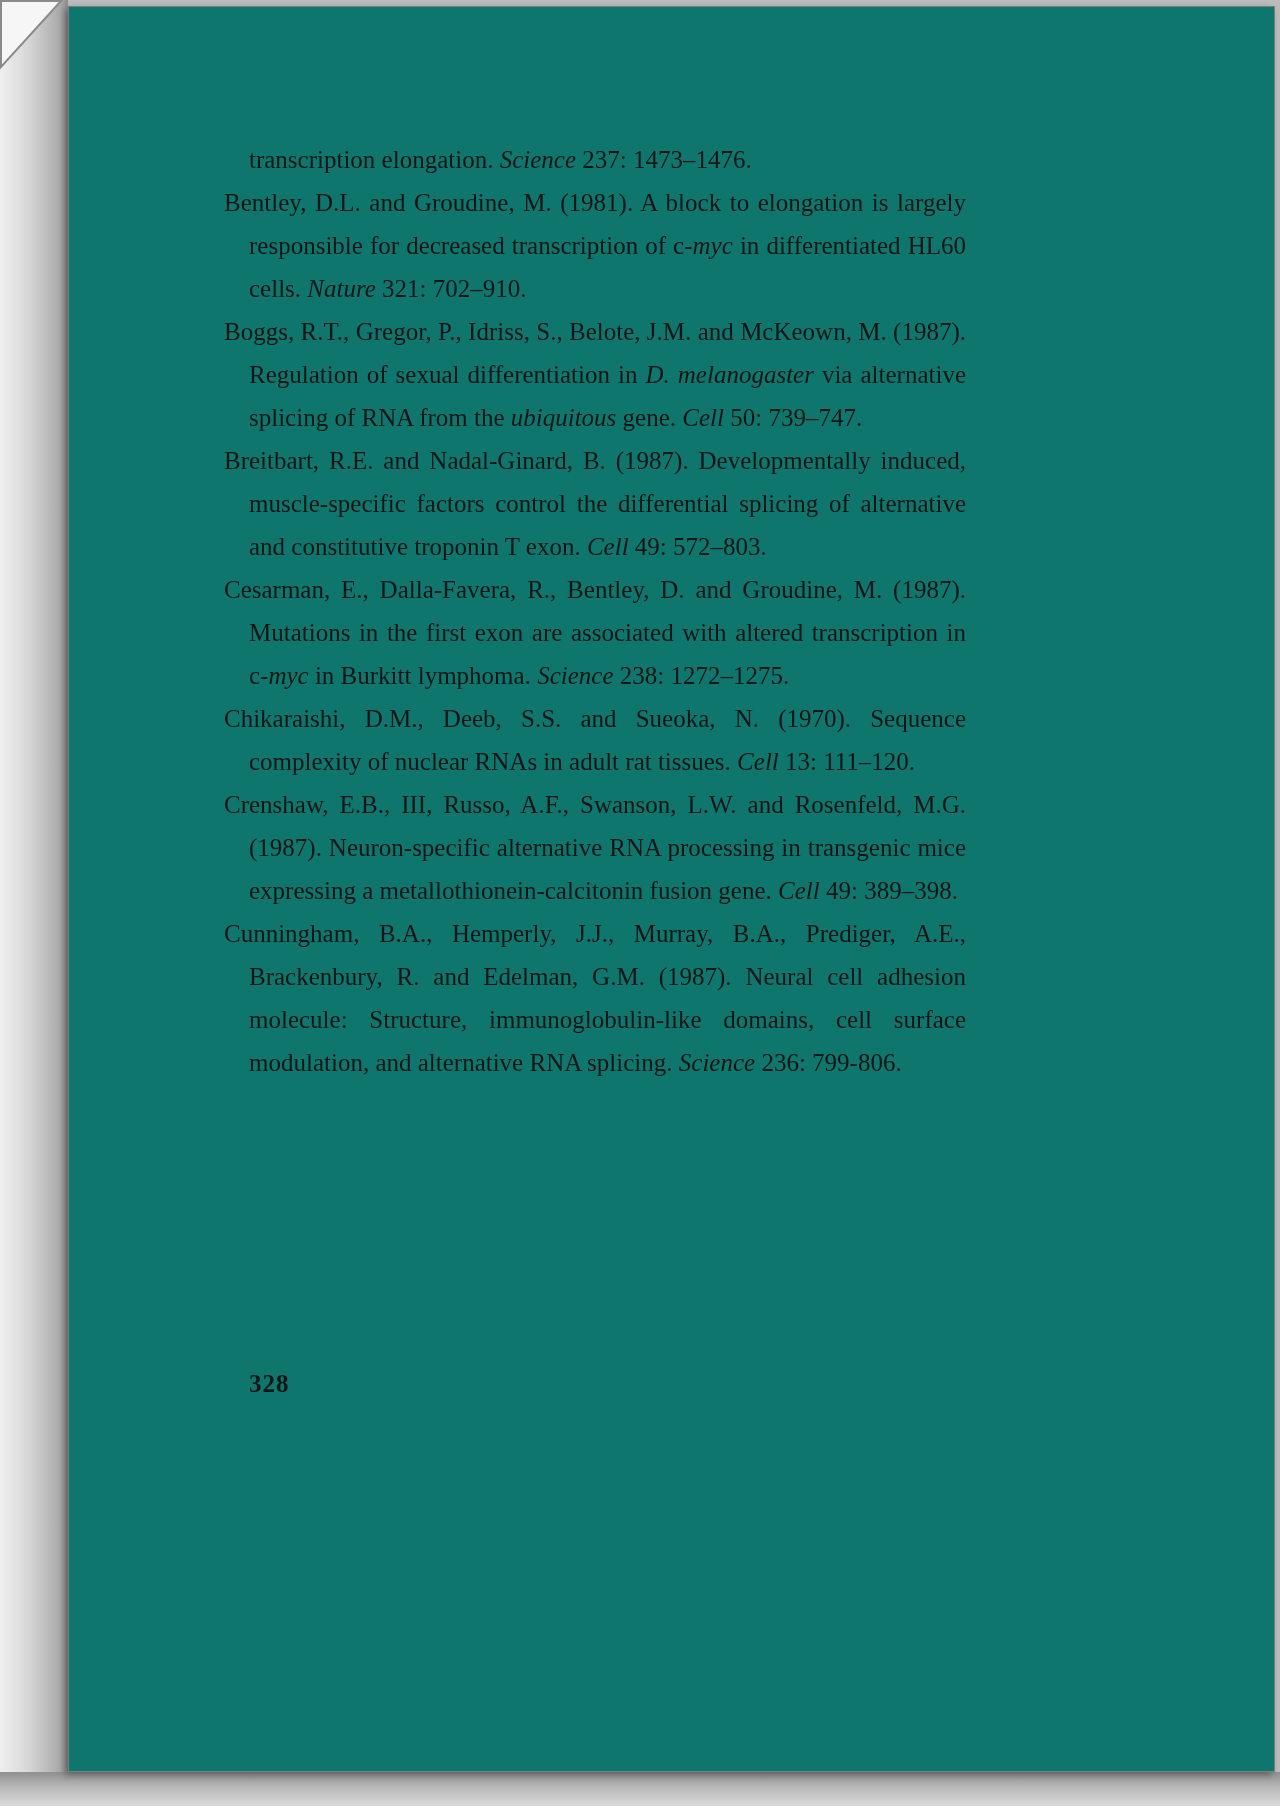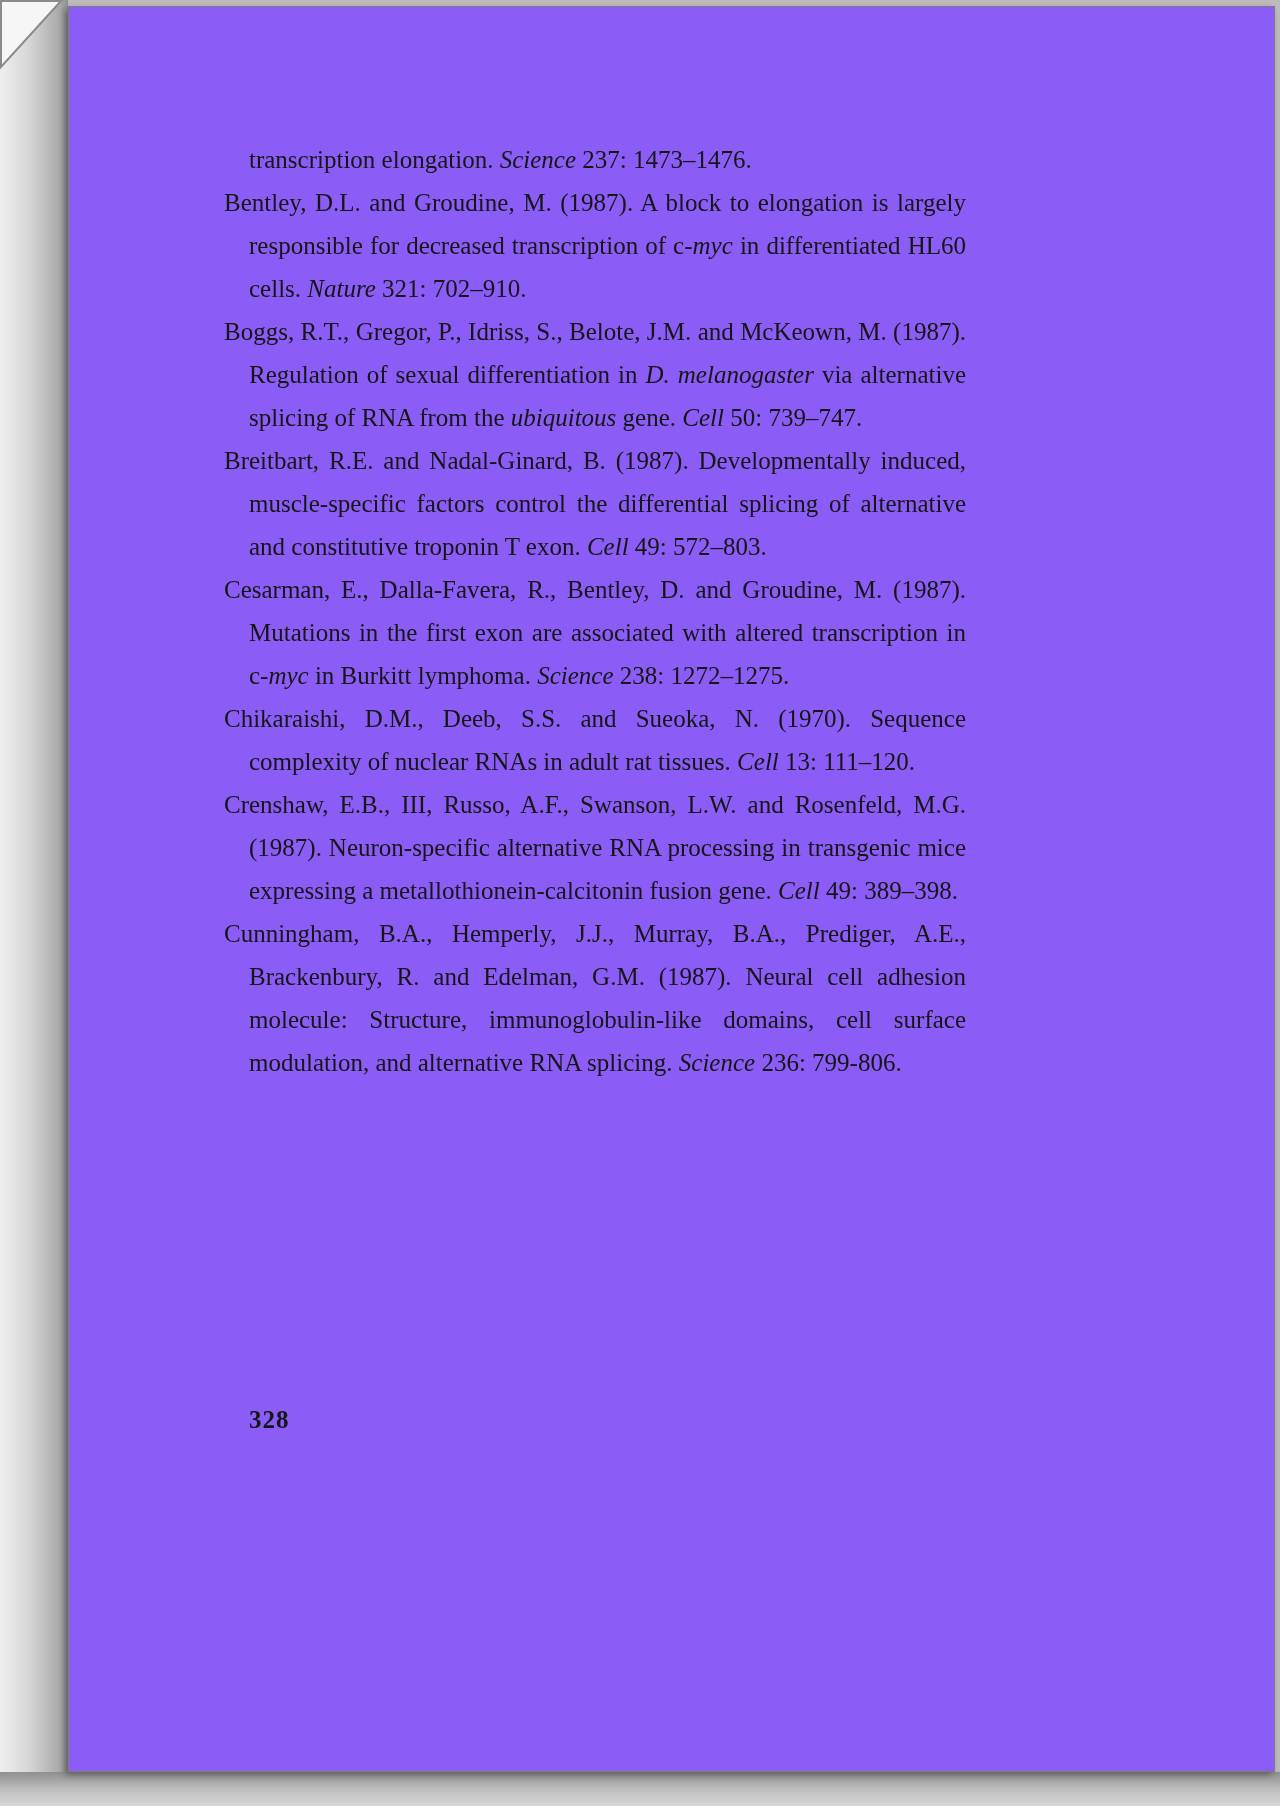--- a/index.html
+++ b/index.html
@@ -32,42 +32,42 @@
     position: absolute;
     left: 0; bottom: 0;
     width: 100%; height: 34px;
     background: linear-gradient(to bottom, #8f8f8f 0%, #bdbdbd 50%, #d8d8d8 100%);
   }
 
   
   .page {
     position: absolute;
     left: 68px; top: 6px; right: 5px; bottom: 34px;
-    background: #8b5cf6;
+    background: #0f766e;
     border: 1px solid #7e7e7e;
     box-shadow: -3px 3px 7px rgba(0,0,0,0.35);
   }
 
   
   .content {
     position: absolute;
     left: 155px; top: 131px;
     width: 742px;
     font-size: 25px;
     line-height: 43px;
     color: #161616;
     text-align: justify;
   }
   .ref { margin: 0; padding-left: 25px; text-indent: -25px; }
   .ref.cont { text-indent: 0; }
   .ref em { font-style: italic; }
 
   .page-number {
     position: absolute;
-    left: 180px; top: 1399px;
+    left: 180px; top: 1363px;
     font-size: 25px;
     font-weight: 700;
     letter-spacing: 1px;
     color: #161616;
   }
 </style>
 </head>
 <body>
 
 <div class="scene">
@@ -76,21 +76,21 @@
 
   <svg class="corner-svg" width="80" height="80">
     <polygon points="1,1 61,1 1,67" fill="#f6f6f6" stroke="#8a8a8a" stroke-width="2"></polygon>
   </svg>
 
   <div class="bottom-edge"></div>
 
   <div class="page">
     <div class="content">
         <p class="ref cont"><span>transcription elongation. </span><em>Science</em><span> 237: 1473–1476.</span></p>
-        <p class="ref"><span>Bentley, D.L. and Groudine, M. (1987). A block to elongation is largely responsible for decreased transcription of c-</span><em>myc</em><span> in differentiated HL60 cells. </span><em>Nature</em><span> 321: 702–910.</span></p>
+        <p class="ref"><span>Bentley, D.L. and Groudine, M. (1981). A block to elongation is largely responsible for decreased transcription of c-</span><em>myc</em><span> in differentiated HL60 cells. </span><em>Nature</em><span> 321: 702–910.</span></p>
         <p class="ref"><span>Boggs, R.T., Gregor, P., Idriss, S., Belote, J.M. and McKeown, M. (1987). Regulation of sexual differentiation in </span><em>D. melanogaster</em><span> via alternative splicing of RNA from the </span><em>ubiquitous</em><span> gene. </span><em>Cell</em><span> 50: 739–747.</span></p>
         <p class="ref"><span>Breitbart, R.E. and Nadal-Ginard, B. (1987). Developmentally induced, muscle-specific factors control the differential splicing of alternative and constitutive troponin T exon. </span><em>Cell</em><span> 49: 572–803.</span></p>
         <p class="ref"><span>Cesarman, E., Dalla-Favera, R., Bentley, D. and Groudine, M. (1987). Mutations in the first exon are associated with altered transcription in c-</span><em>myc</em><span> in Burkitt lymphoma. </span><em>Science</em><span> 238: 1272–1275.</span></p>
         <p class="ref"><span>Chikaraishi, D.M., Deeb, S.S. and Sueoka, N. (1970). Sequence complexity of nuclear RNAs in adult rat tissues. </span><em>Cell</em><span> 13: 111–120.</span></p>
         <p class="ref"><span>Crenshaw, E.B., III, Russo, A.F., Swanson, L.W. and Rosenfeld, M.G. (1987). Neuron-specific alternative RNA processing in transgenic mice expressing a metallothionein-calcitonin fusion gene. </span><em>Cell</em><span> 49: 389–398.</span></p>
         <p class="ref"><span>Cunningham, B.A., Hemperly, J.J., Murray, B.A., Prediger, A.E., Brackenbury, R. and Edelman, G.M. (1987). Neural cell adhesion molecule: Structure, immunoglobulin-like domains, cell surface modulation, and alternative RNA splicing. </span><em>Science</em><span> 236: 799-806.</span></p>
       </div>
     <div class="page-number">328</div>
   </div>
 

